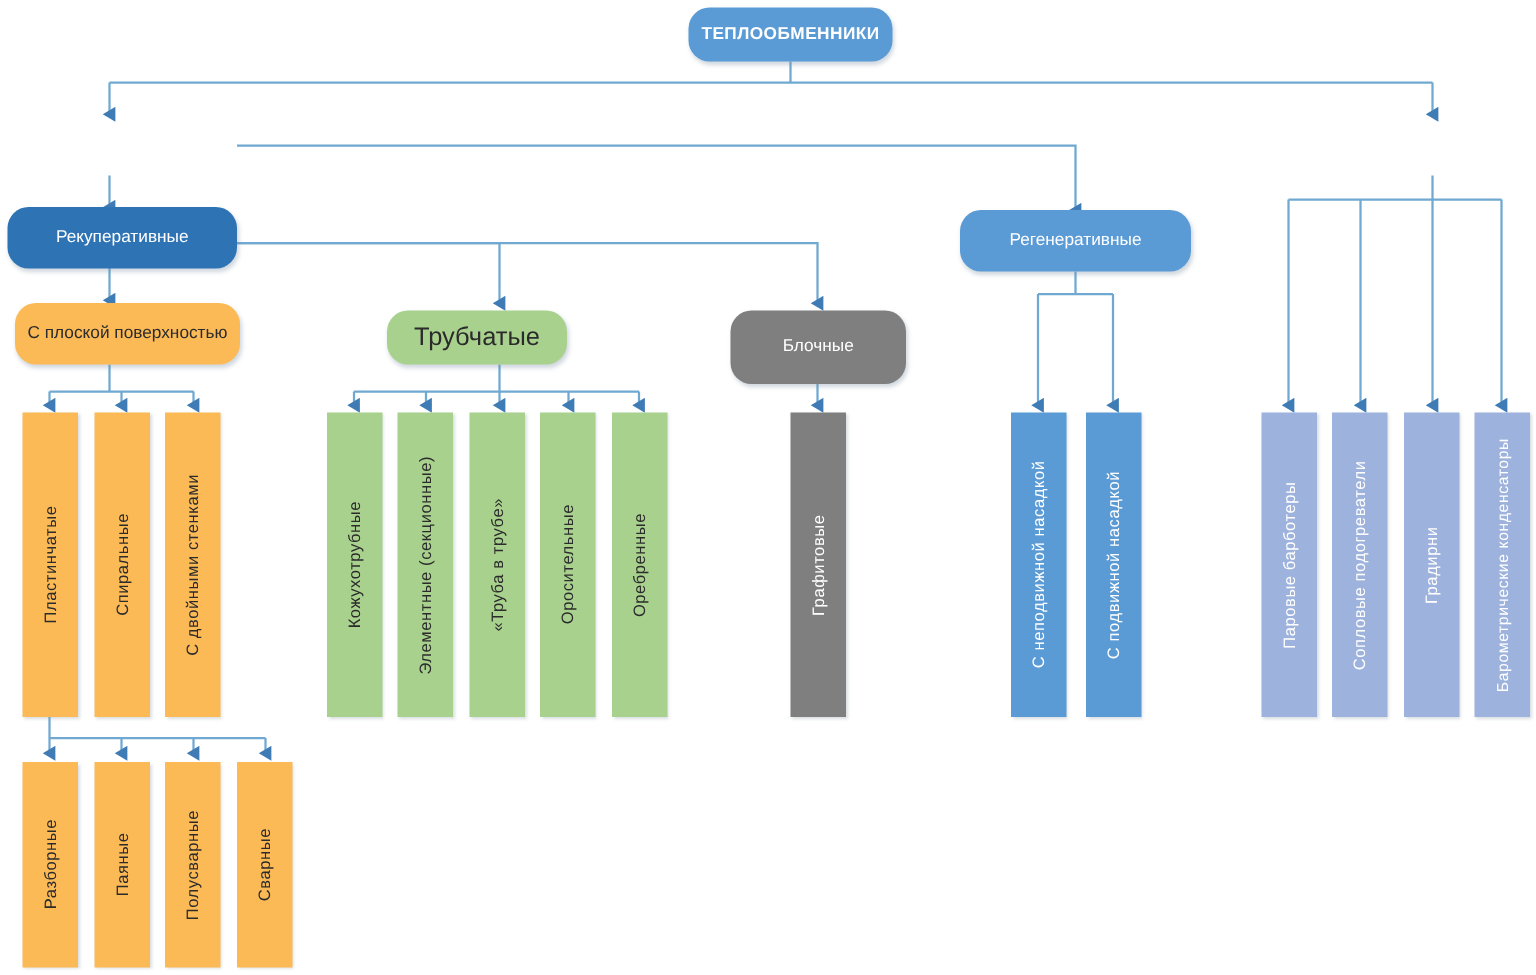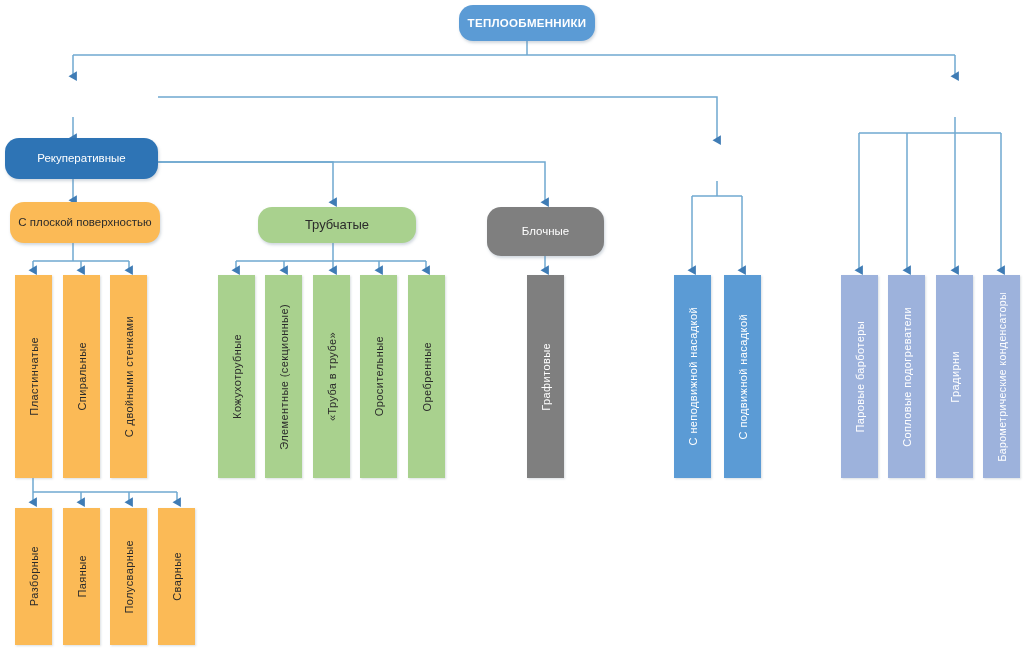--- a/index.html
+++ b/index.html
@@ -132,31 +132,34 @@
       <path d="M955,133 L955,270" marker-end="url(#arw)"></path>
       <path d="M1001,133 L1001,270" marker-end="url(#arw)"></path>
     </g>
   </svg>
 
   <div class="node c-lightblue" style="left:459px; top:5px; width:136px; height:36px; font-size:11.5px; font-weight:600; letter-spacing:0.3px;">
     <span>ТЕПЛООБМЕННИКИ</span>
   </div>
 
 
+  <div class="node c-lightblue" style="left:640px; top:140px; width:154px; height:41px; font-size:11.5px;">
+    <span>Регенеративные</span>
+  </div>
 
 
   <div class="node c-darkblue" style="left:5px; top:138px; width:153px; height:41px; font-size:11.5px;">
     <span>Рекуперативные</span>
   </div>
 
   <div class="node c-orange" style="left:10px; top:202px; width:150px; height:41px; font-size:11.5px;">
     <span>С плоской поверхностью</span>
   </div>
 
-  <div class="node c-green" style="left:258px; top:207px; width:158px; height:36px; font-size:13px;">
+  <div class="node c-green" style="left:258px; top:207px; width:120px; height:36px; font-size:17px;">
     <span>Трубчатые</span>
   </div>
 
   <div class="node c-gray" style="left:487px; top:207px; width:117px; height:49px; font-size:11.5px;">
     <span>Блочные</span>
   </div>
 
   <div class="bar c-orange" style="left:15px; top:275px; width:37px; height:203px;">
     <span class="vtext t-dark" style="font-size:11px;">Пластинчатые</span>
   </div>

